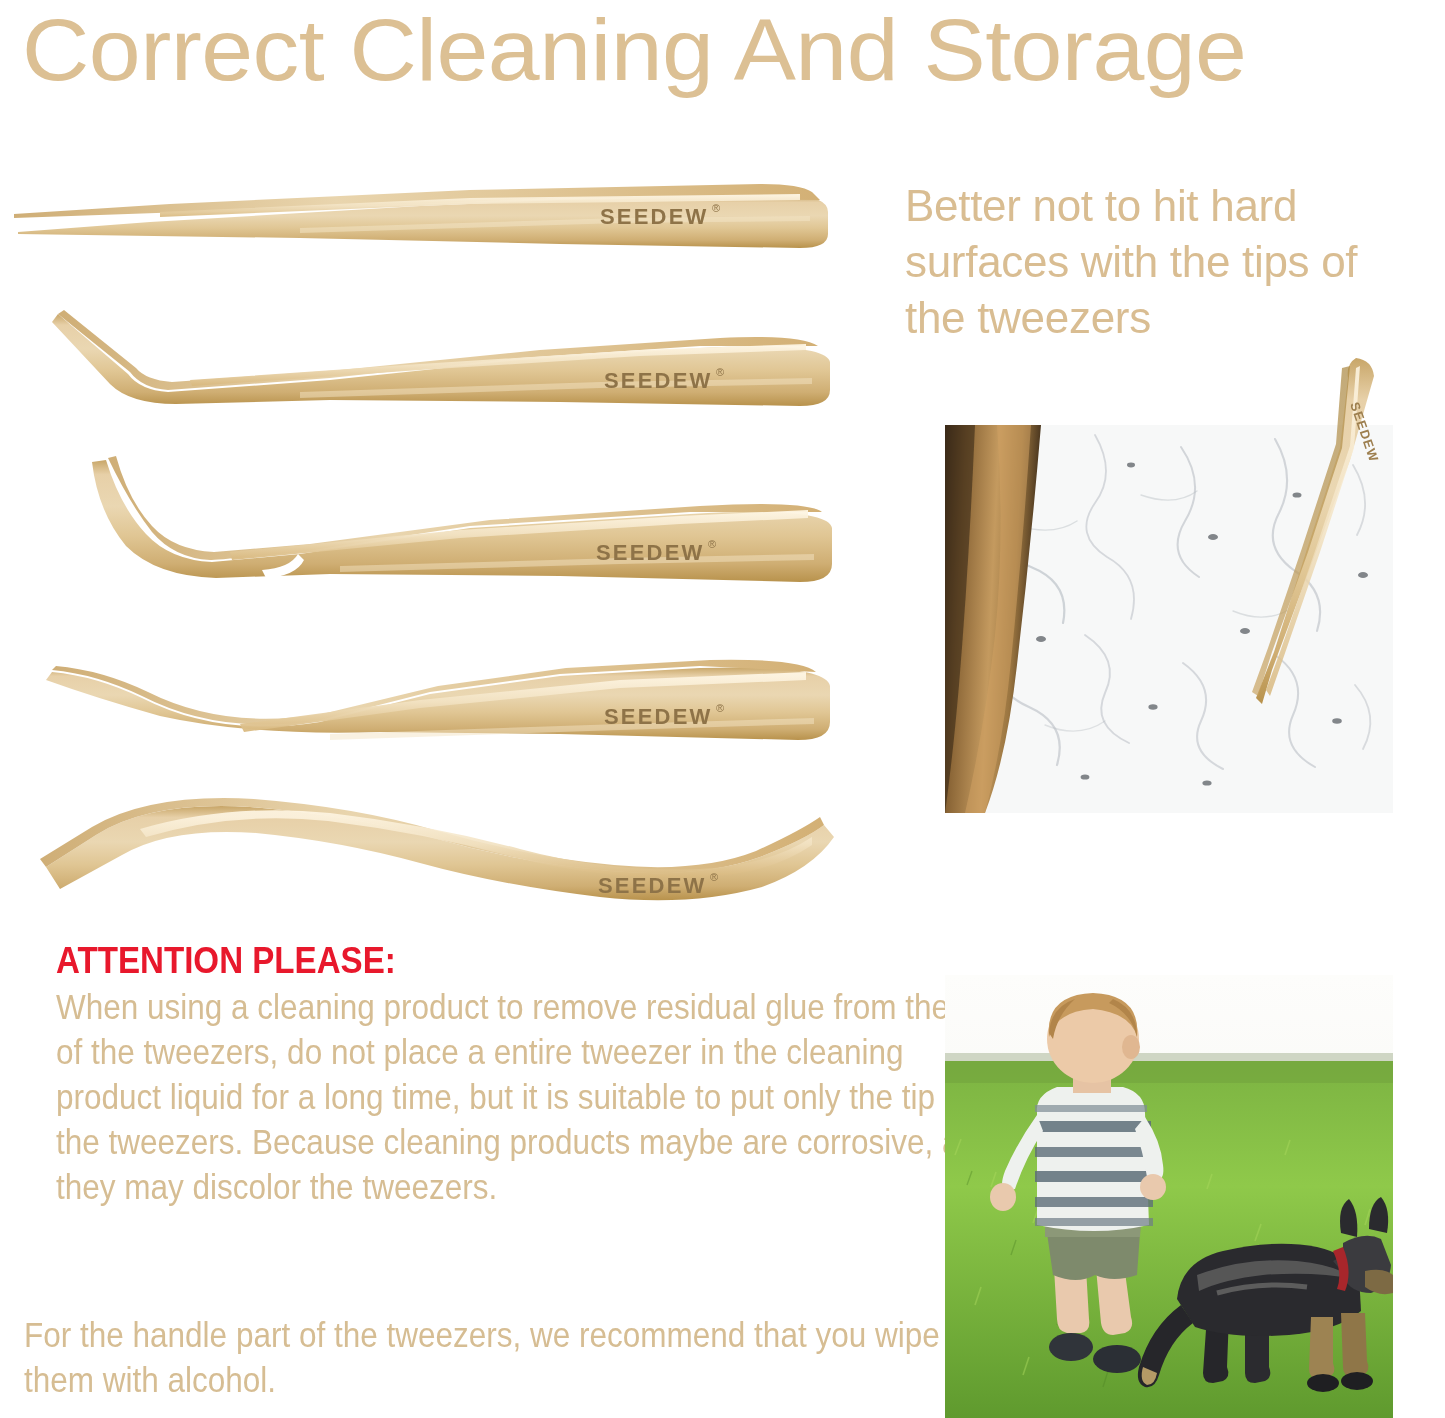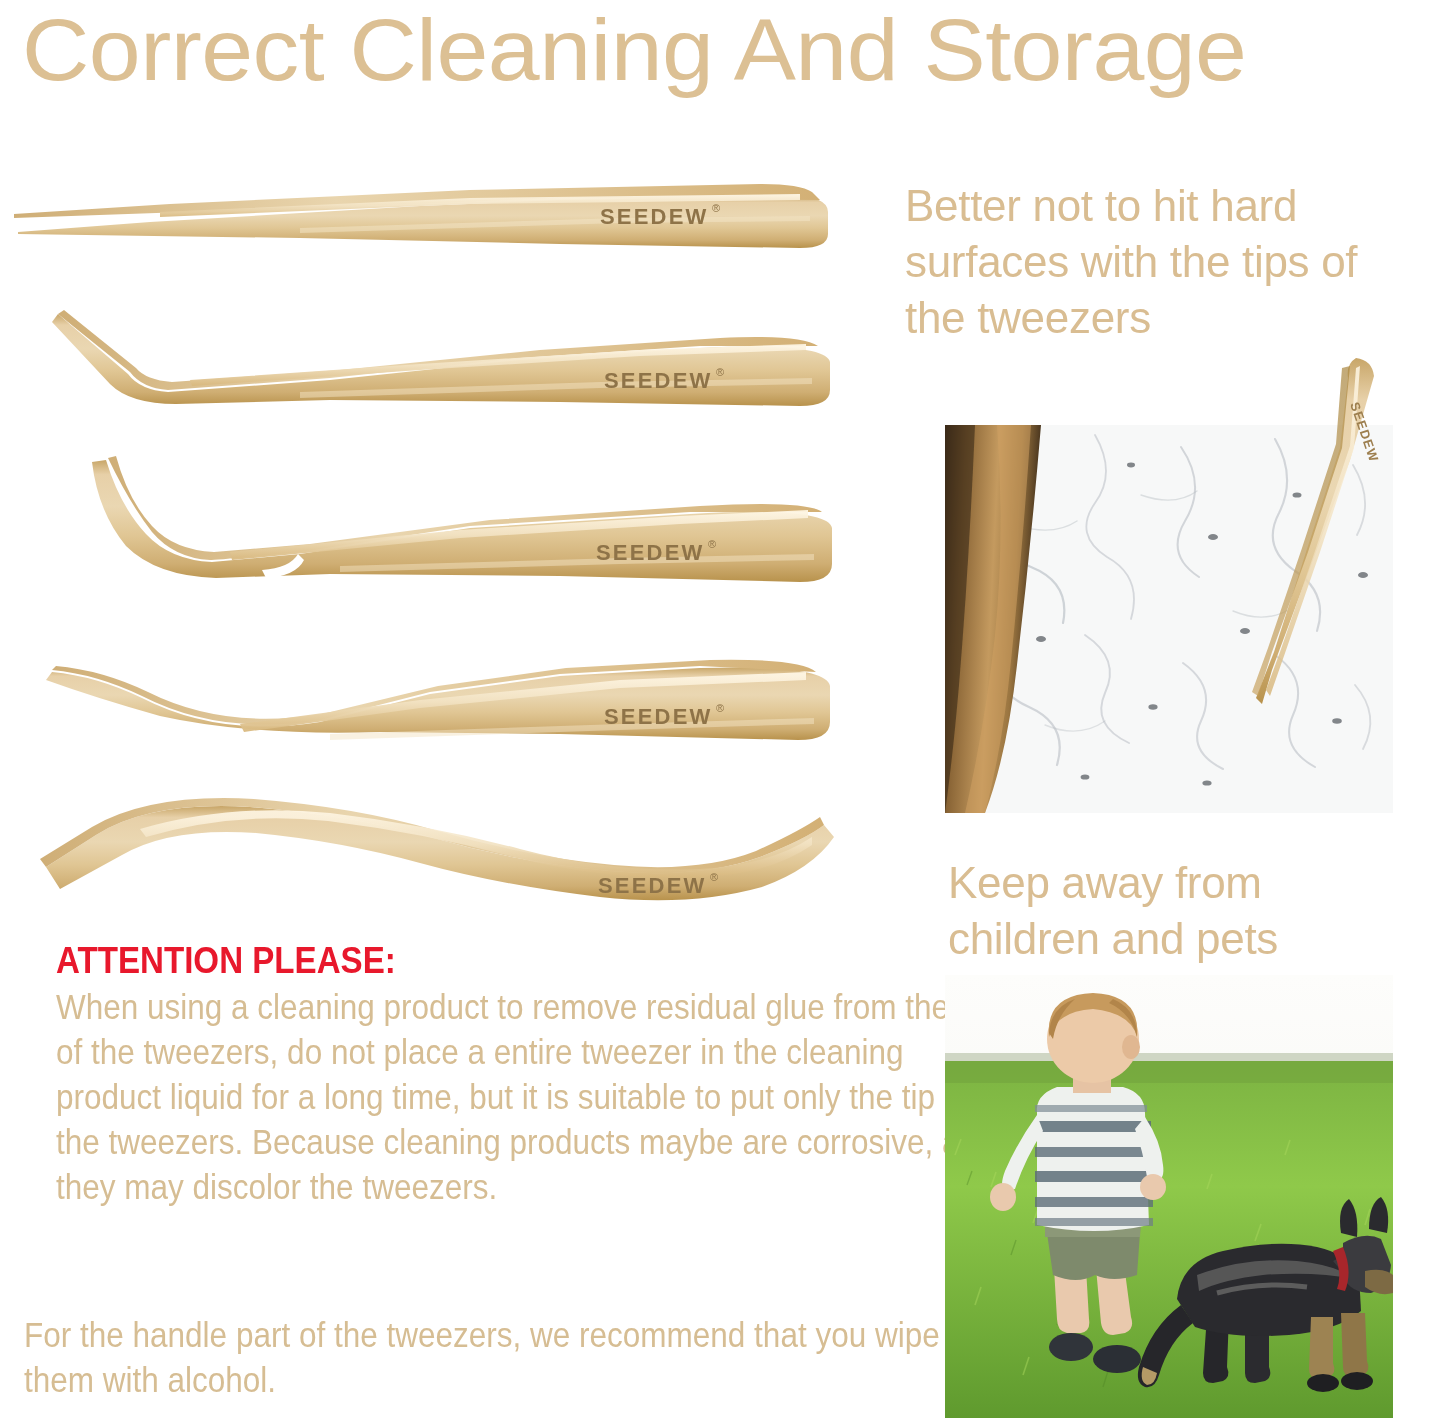--- a/index.html
+++ b/index.html
@@ -322,21 +322,20 @@
 
       <path d="M156,6 Q172,8 174,24 L150,108 L110,216 L72,318 L62,352 L56,346 L74,300 L106,200 L140,96 L148,26 Q146,12 156,6 Z" fill="url(#goldBody)"></path>
 
       <path d="M150,14 L142,96 L108,200 L72,300 L58,344 L52,340 L68,296 L102,196 L136,92 L142,16 Z" fill="url(#goldDeep)" opacity="0.7"></path>
 
       <path d="M160,14 L154,96 L120,200 L84,304 L70,344 L66,338 L80,300 L116,196 L150,94 L156,16 Z" fill="url(#goldShine)" opacity="0.85"></path>
       <text class="mini-brand" x="150" y="52" font-size="13" transform="rotate(71 150 52)">SEEDEW</text>
     </svg>
   </div>
 
-  <div class="callout" id="callout-children-pets">Keep away from children and pets</div>
 
   <div class="photo-frame" id="photo-child-dog">
     <svg class="photo-svg" viewBox="0 0 448 443" preserveAspectRatio="none">
       <rect x="0" y="0" width="448" height="443" fill="url(#skyGrad)"></rect>
 
       <rect x="0" y="78" width="448" height="14" fill="#cfd6c4"></rect>
       <rect x="0" y="86" width="448" height="357" fill="url(#grassGrad)"></rect>
       <rect x="0" y="86" width="448" height="22" fill="#6f9f3b" opacity="0.5"></rect>
 
       <g stroke="#a8d75c" stroke-width="1.6" opacity="0.5">

